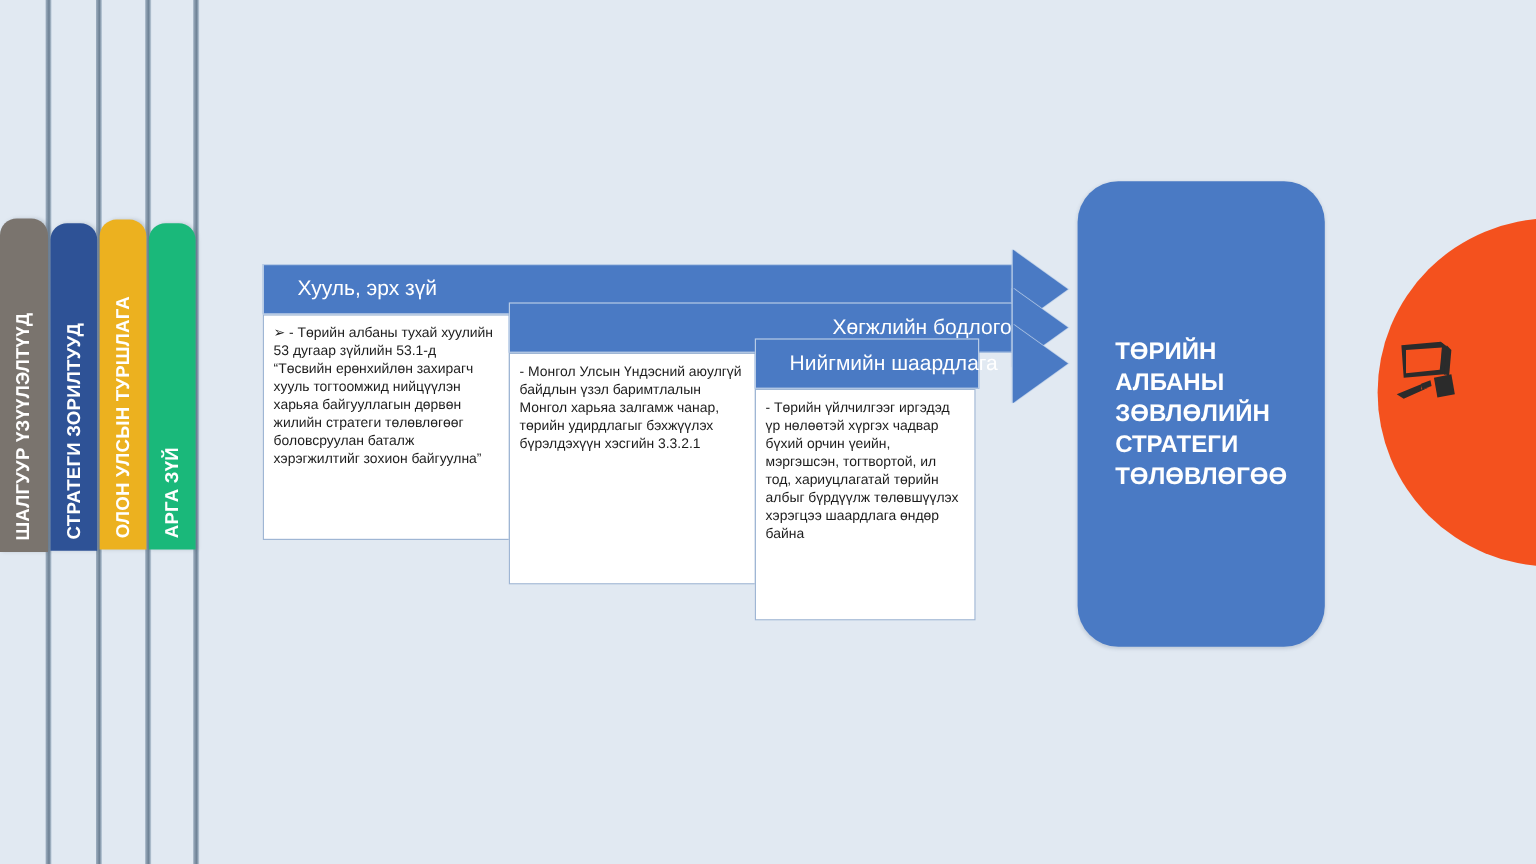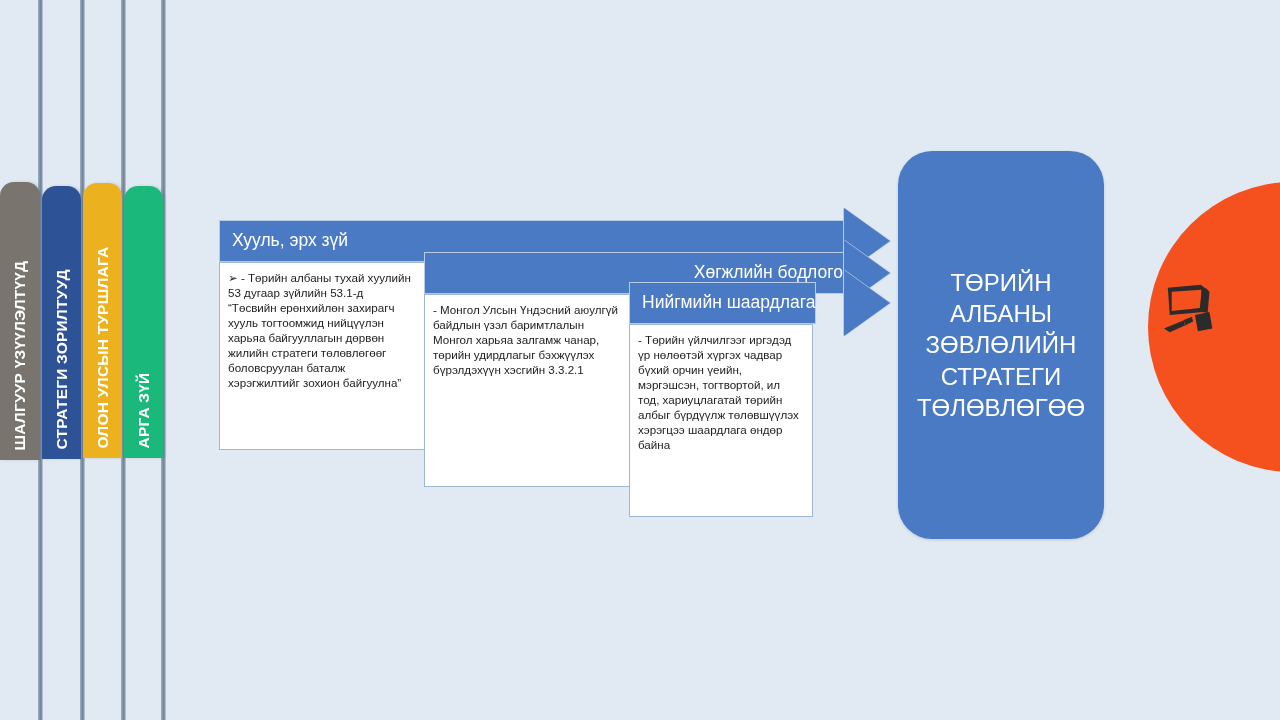--- a/index.html
+++ b/index.html
@@ -55,21 +55,21 @@
     height: 42px;
     background: #4a7ac4;
     border: 1px solid #b7cbe6;
     box-sizing: border-box;
     display: flex;
     align-items: center;
   }
   .arrow-band .band-text {
     color: #ffffff;
     font-size: 17.5px;
-    padding-left: 12px;
+    padding-left: 28px;
     white-space: nowrap;
     line-height: 1;
   }
   .arrow-head {
     position: absolute;
     width: 0;
     height: 0;
     border-top: 33px solid transparent;
     border-bottom: 33px solid transparent;
     border-left: 46px solid #4a7ac4;
@@ -97,24 +97,23 @@
     background: #4a7ac4;
     border-radius: 34px;
     z-index: 4;
     display: flex;
     align-items: center;
     justify-content: center;
     box-shadow: 0 1px 3px rgba(70,90,120,0.20);
   }
   .destination-text {
     color: #ffffff;
-    font-weight: normal;
-    font-size: 24px;
+    font-weight: bold;
+    font-size: 20px;
     line-height: 1.30;
-    text-align: center;
     white-space: pre-line;
     padding: 0 14px;
   }
 
   
   .circle-badge {
     position: absolute;
     border-radius: 50%;
     background: #f4511e;
     z-index: 2;

